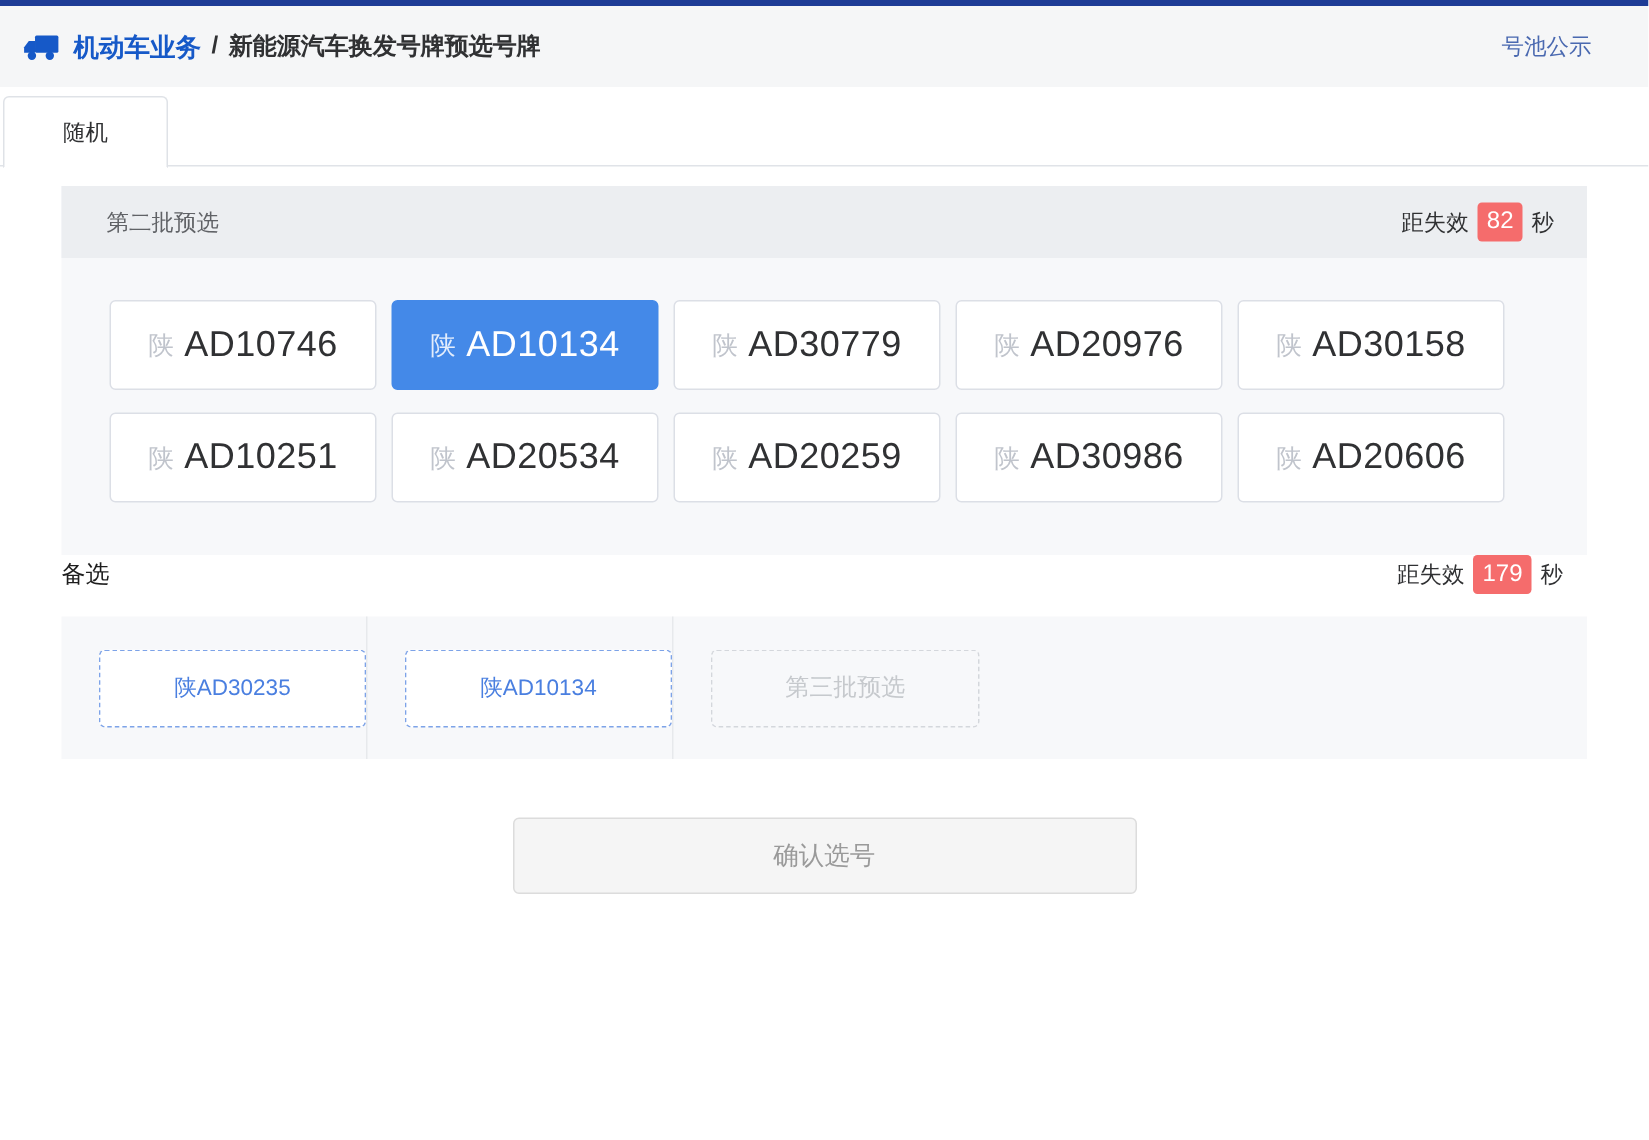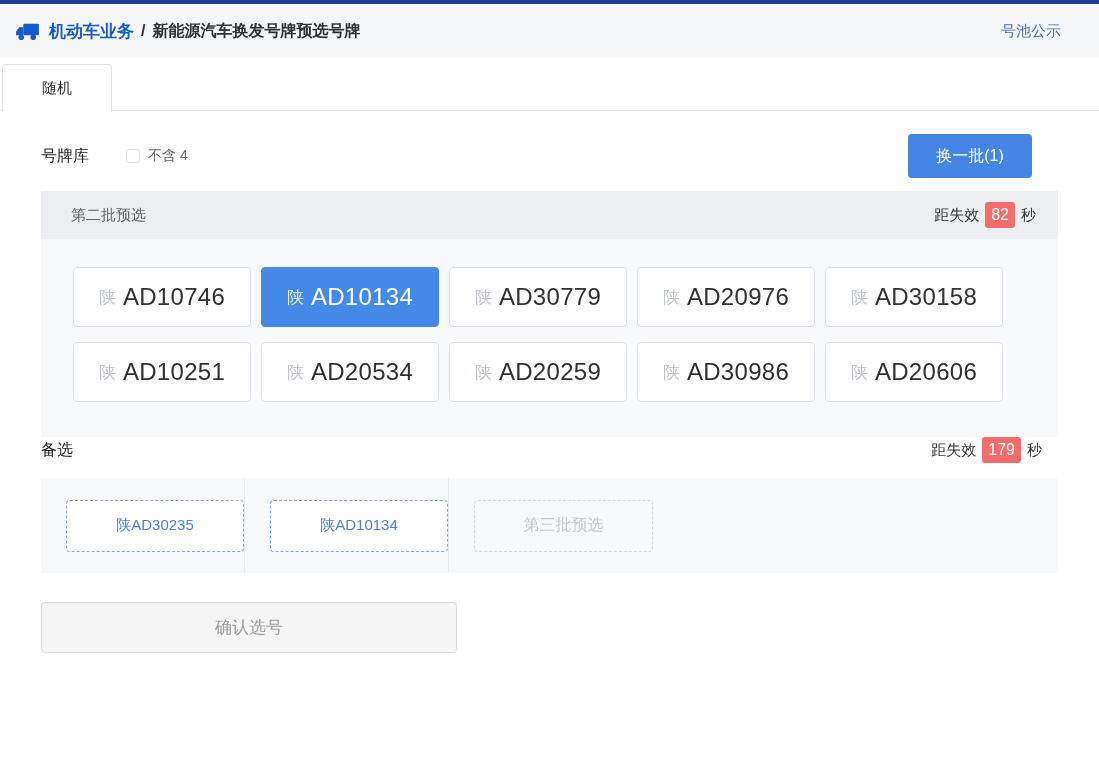--- a/index.html
+++ b/index.html
@@ -60,21 +60,21 @@
   .plate-card.selected .plate-prefix{color:rgba(255,255,255,.85)}
   .plate-card.selected .plate-number{color:#ffffff}
   .backup-header-row{display:flex;align-items:center;padding-right:16px}
   .backup-panel{margin-top:15px;background:var(--panel-gray);height:95px;display:flex}
   .backup-cell{width:204px;display:flex;align-items:center;padding-left:25px}
   .backup-cell.divided{border-right:1px solid #e7e9ec}
   .backup-box{width:180px;height:52px;border-radius:4px;display:flex;align-items:center;
     justify-content:center}
   .backup-plate{border:1px dashed #7da3e8;background:#fff;color:#4a7fe0;font-size:15px;cursor:pointer}
   .backup-placeholder{border:1px dashed #d4d7dc;color:#c6c9cd;font-size:16px}
-  .confirm-row{margin-top:29px;display:flex;}
+  .confirm-row{margin-top:39px;display:flex;justify-content:center}
   .confirm-btn{width:416px;height:51px;background:#f5f5f5;border:1px solid #dcdcdc;
     border-radius:4px;color:#9a9a9a;font-size:17px;font-family:inherit;cursor:not-allowed}
 </style>
 </head>
 <body>
 
 <div class="topbar"></div>
 
 <div class="header">
   <svg class="truck" viewBox="0 0 26 26">
@@ -90,29 +90,20 @@
   <a class="pool-link">号池公示</a>
 </div>
 
 <div class="tabs-row">
   <div class="tabs-line"></div>
   <div class="tab">随机</div>
 </div>
 
 <div class="content">
 
-  <div class="pool-header-row">
-    <span class="section-title">号牌库</span>
-    <span class="checkbox-group">
-      <span class="checkbox"></span>
-      <span class="checkbox-label">不含 4</span>
-    </span>
-    <span class="spacer"></span>
-    <button class="refresh-btn">换一批(1)</button>
-  </div>
 
   <div class="panel">
     <div class="panel-bar">
       <span class="panel-bar-title">第二批预选</span>
       <span class="spacer"></span>
       <span class="expire">
         <span>距失效</span>
         <span class="expire-badge">82</span>
         <span>秒</span>
       </span>

